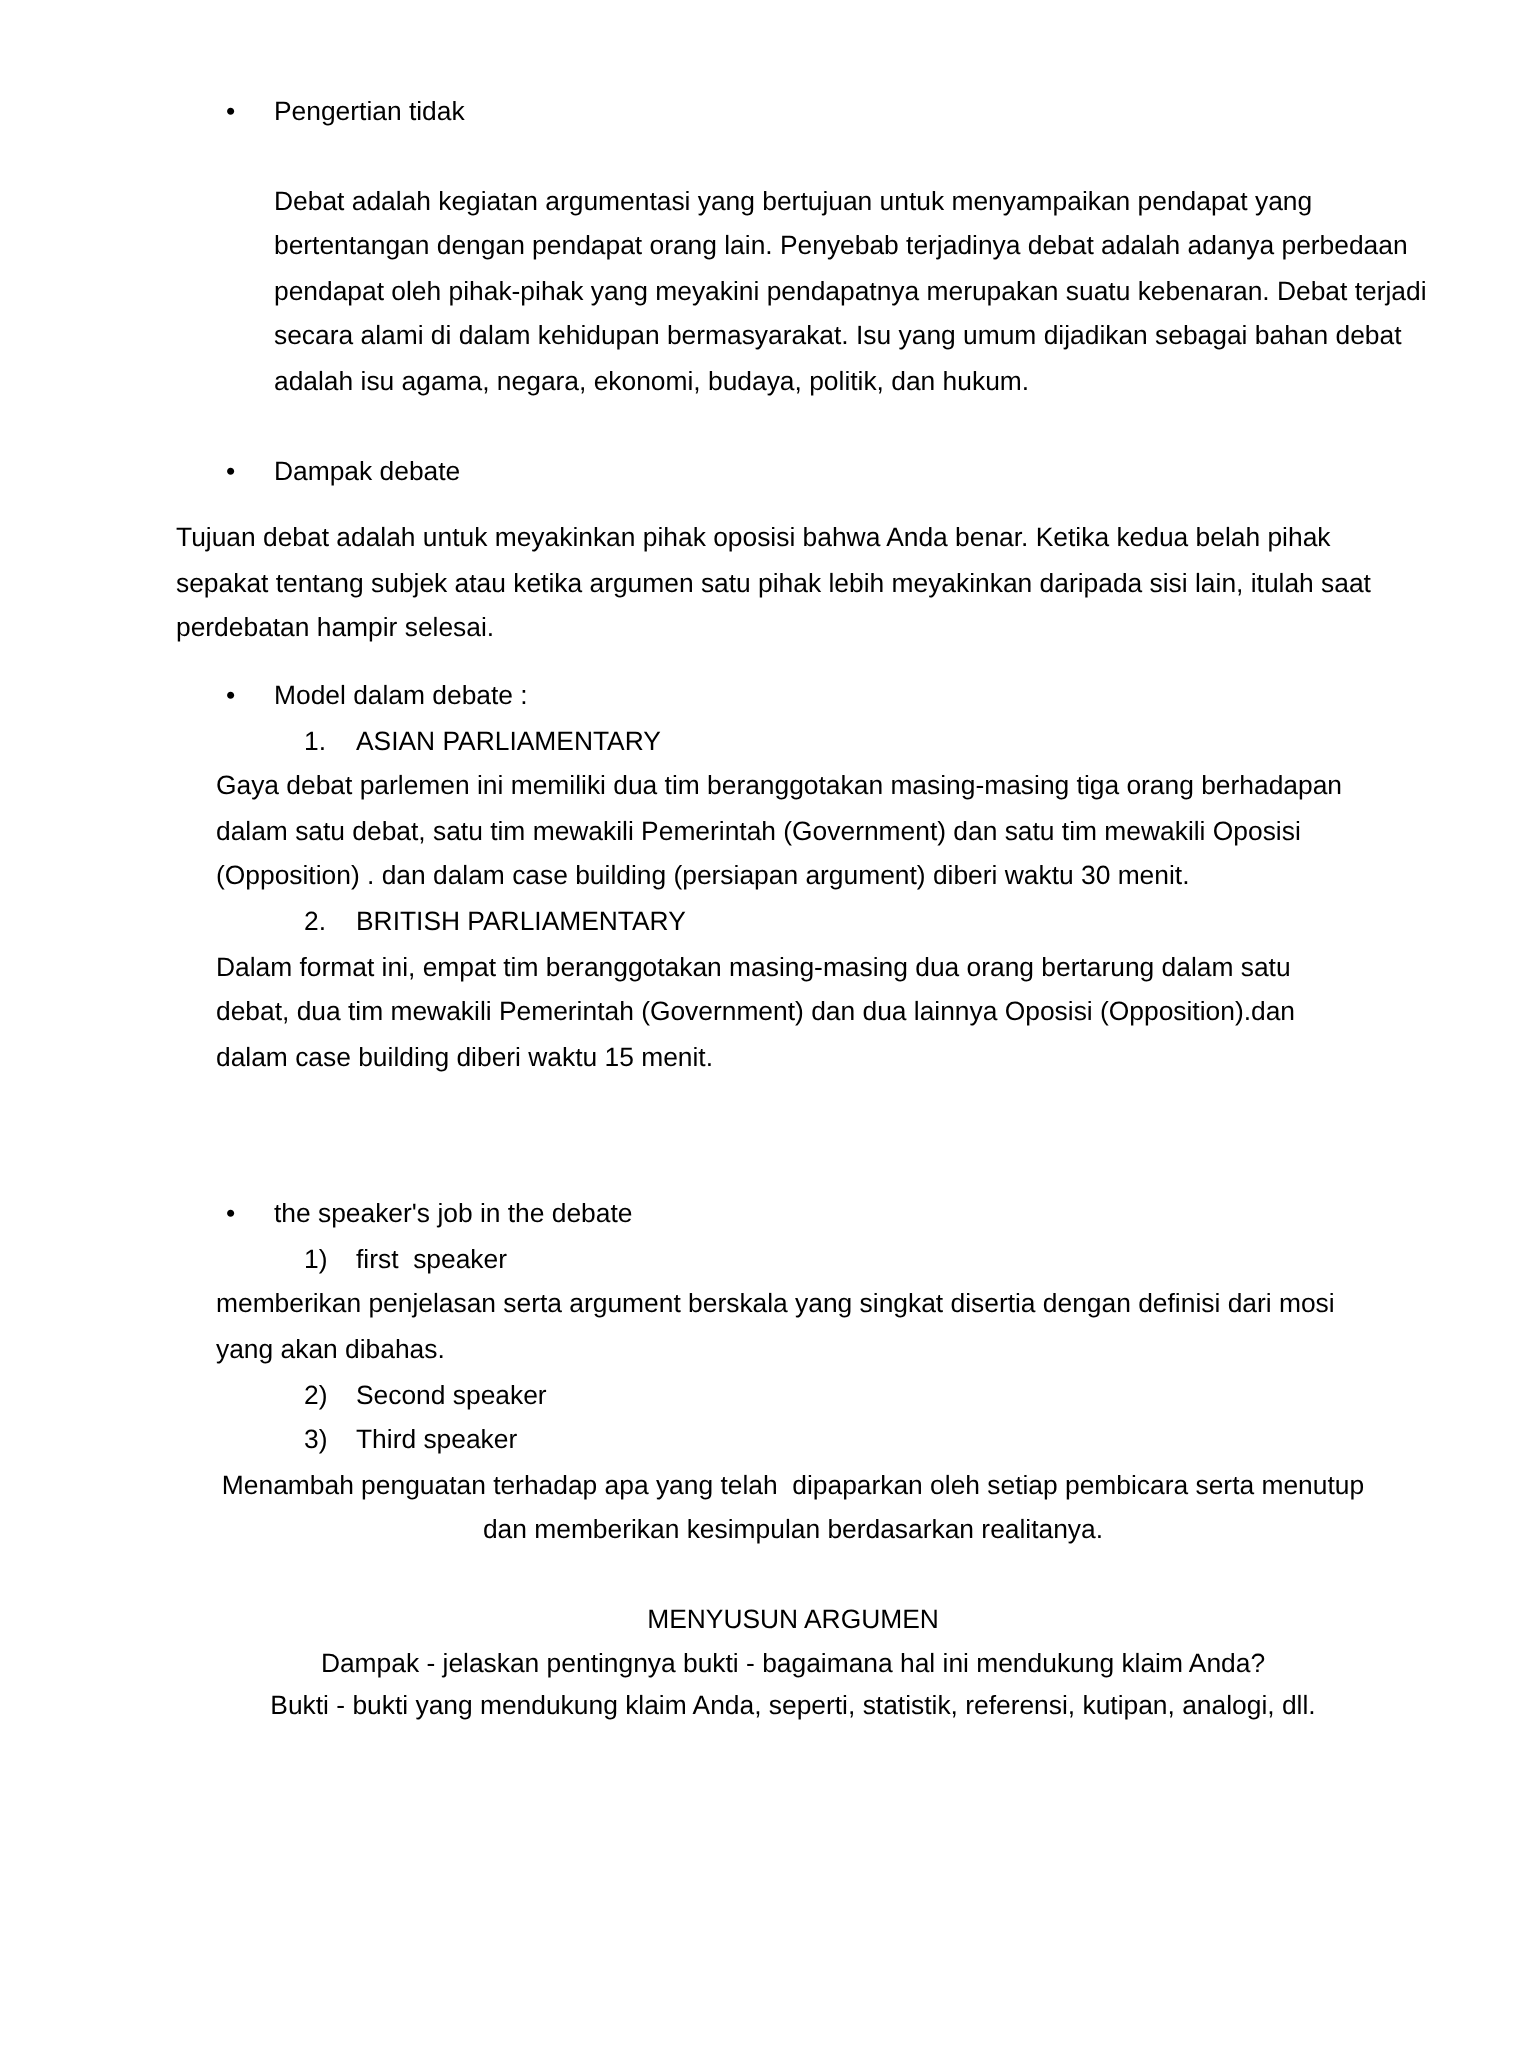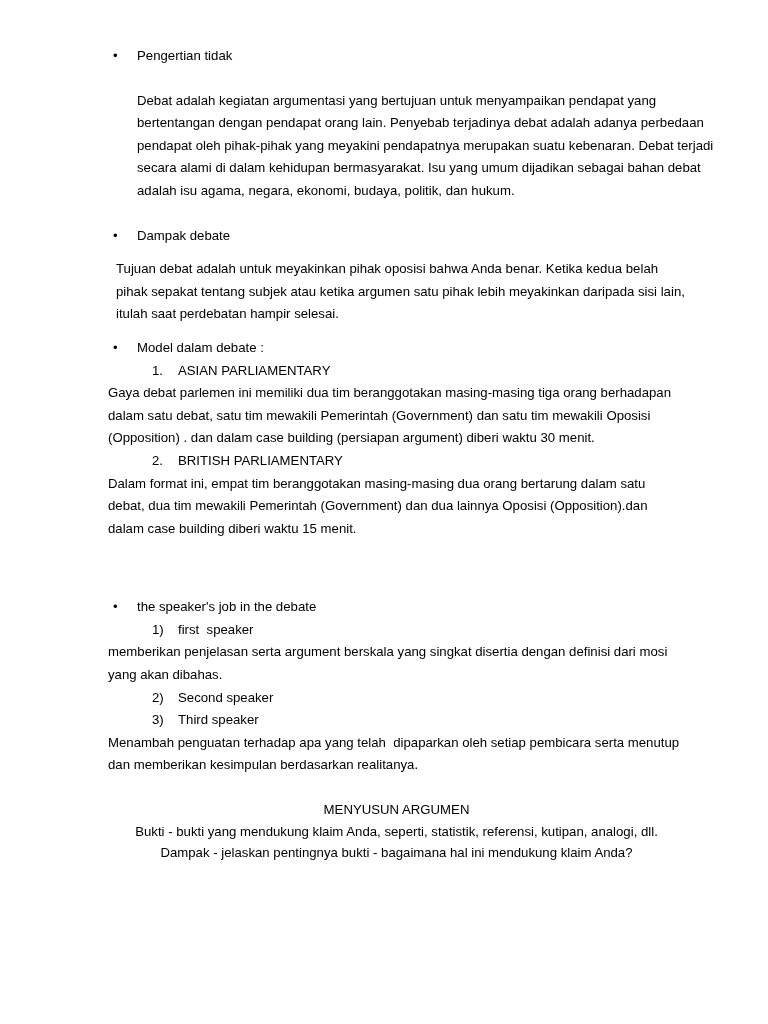--- a/index.html
+++ b/index.html
@@ -59,21 +59,20 @@
     line-height: 22.6px;
     text-align: left;
   }
 
   
   .para-flush {
     padding-left: 88px;
     padding-right: 82px;
     font-size: 13.2px;
     line-height: 22.6px;
-    margin-left: 28px;
   }
 
   
   .num-row {
     position: relative;
     padding-left: 178px;
     padding-right: 83px;
     font-size: 13.2px;
     line-height: 22.6px;
   }
@@ -98,21 +97,21 @@
   .tight {
     line-height: 21.6px;
     text-align: center;
   }
 
   .spacer-half { height: 11px; }
   .spacer-1 { height: 22px; }
   .spacer-2 { height: 45px; }
   .spacer-3 { height: 56px; }
 
-  .nowrapline { white-space: pre-wrap; }
+  .nowrapline { white-space: pre-wrap; text-align: center; }
 </style>
 </head>
 <body>
 
 <div class="page">
   <div class="doc-body">
 
     <div class="spacer-2"></div>
 
     <div class="bullet-row">
@@ -174,17 +173,17 @@
 
     <div class="num-row">
       <span class="marker">3)</span>
       <span>Third speaker</span>
     </div>
     <div class="num-body nowrapline">Menambah penguatan terhadap apa yang telah  dipaparkan oleh setiap pembicara serta menutup dan memberikan kesimpulan berdasarkan realitanya.</div>
 
     <div class="spacer-1"></div>
 
     <div class="num-body tight">MENYUSUN ARGUMEN</div>
+    <div class="num-body tight">Dampak - jelaskan pentingnya bukti - bagaimana hal ini mendukung klaim Anda?</div>
     <div class="num-body tight">Bukti - bukti yang mendukung klaim Anda, seperti, statistik, referensi, kutipan, analogi, dll.</div>
-    <div class="num-body tight">Dampak - jelaskan pentingnya bukti - bagaimana hal ini mendukung klaim Anda?</div>
 
   </div>
 </div>
 
 </body></html>

